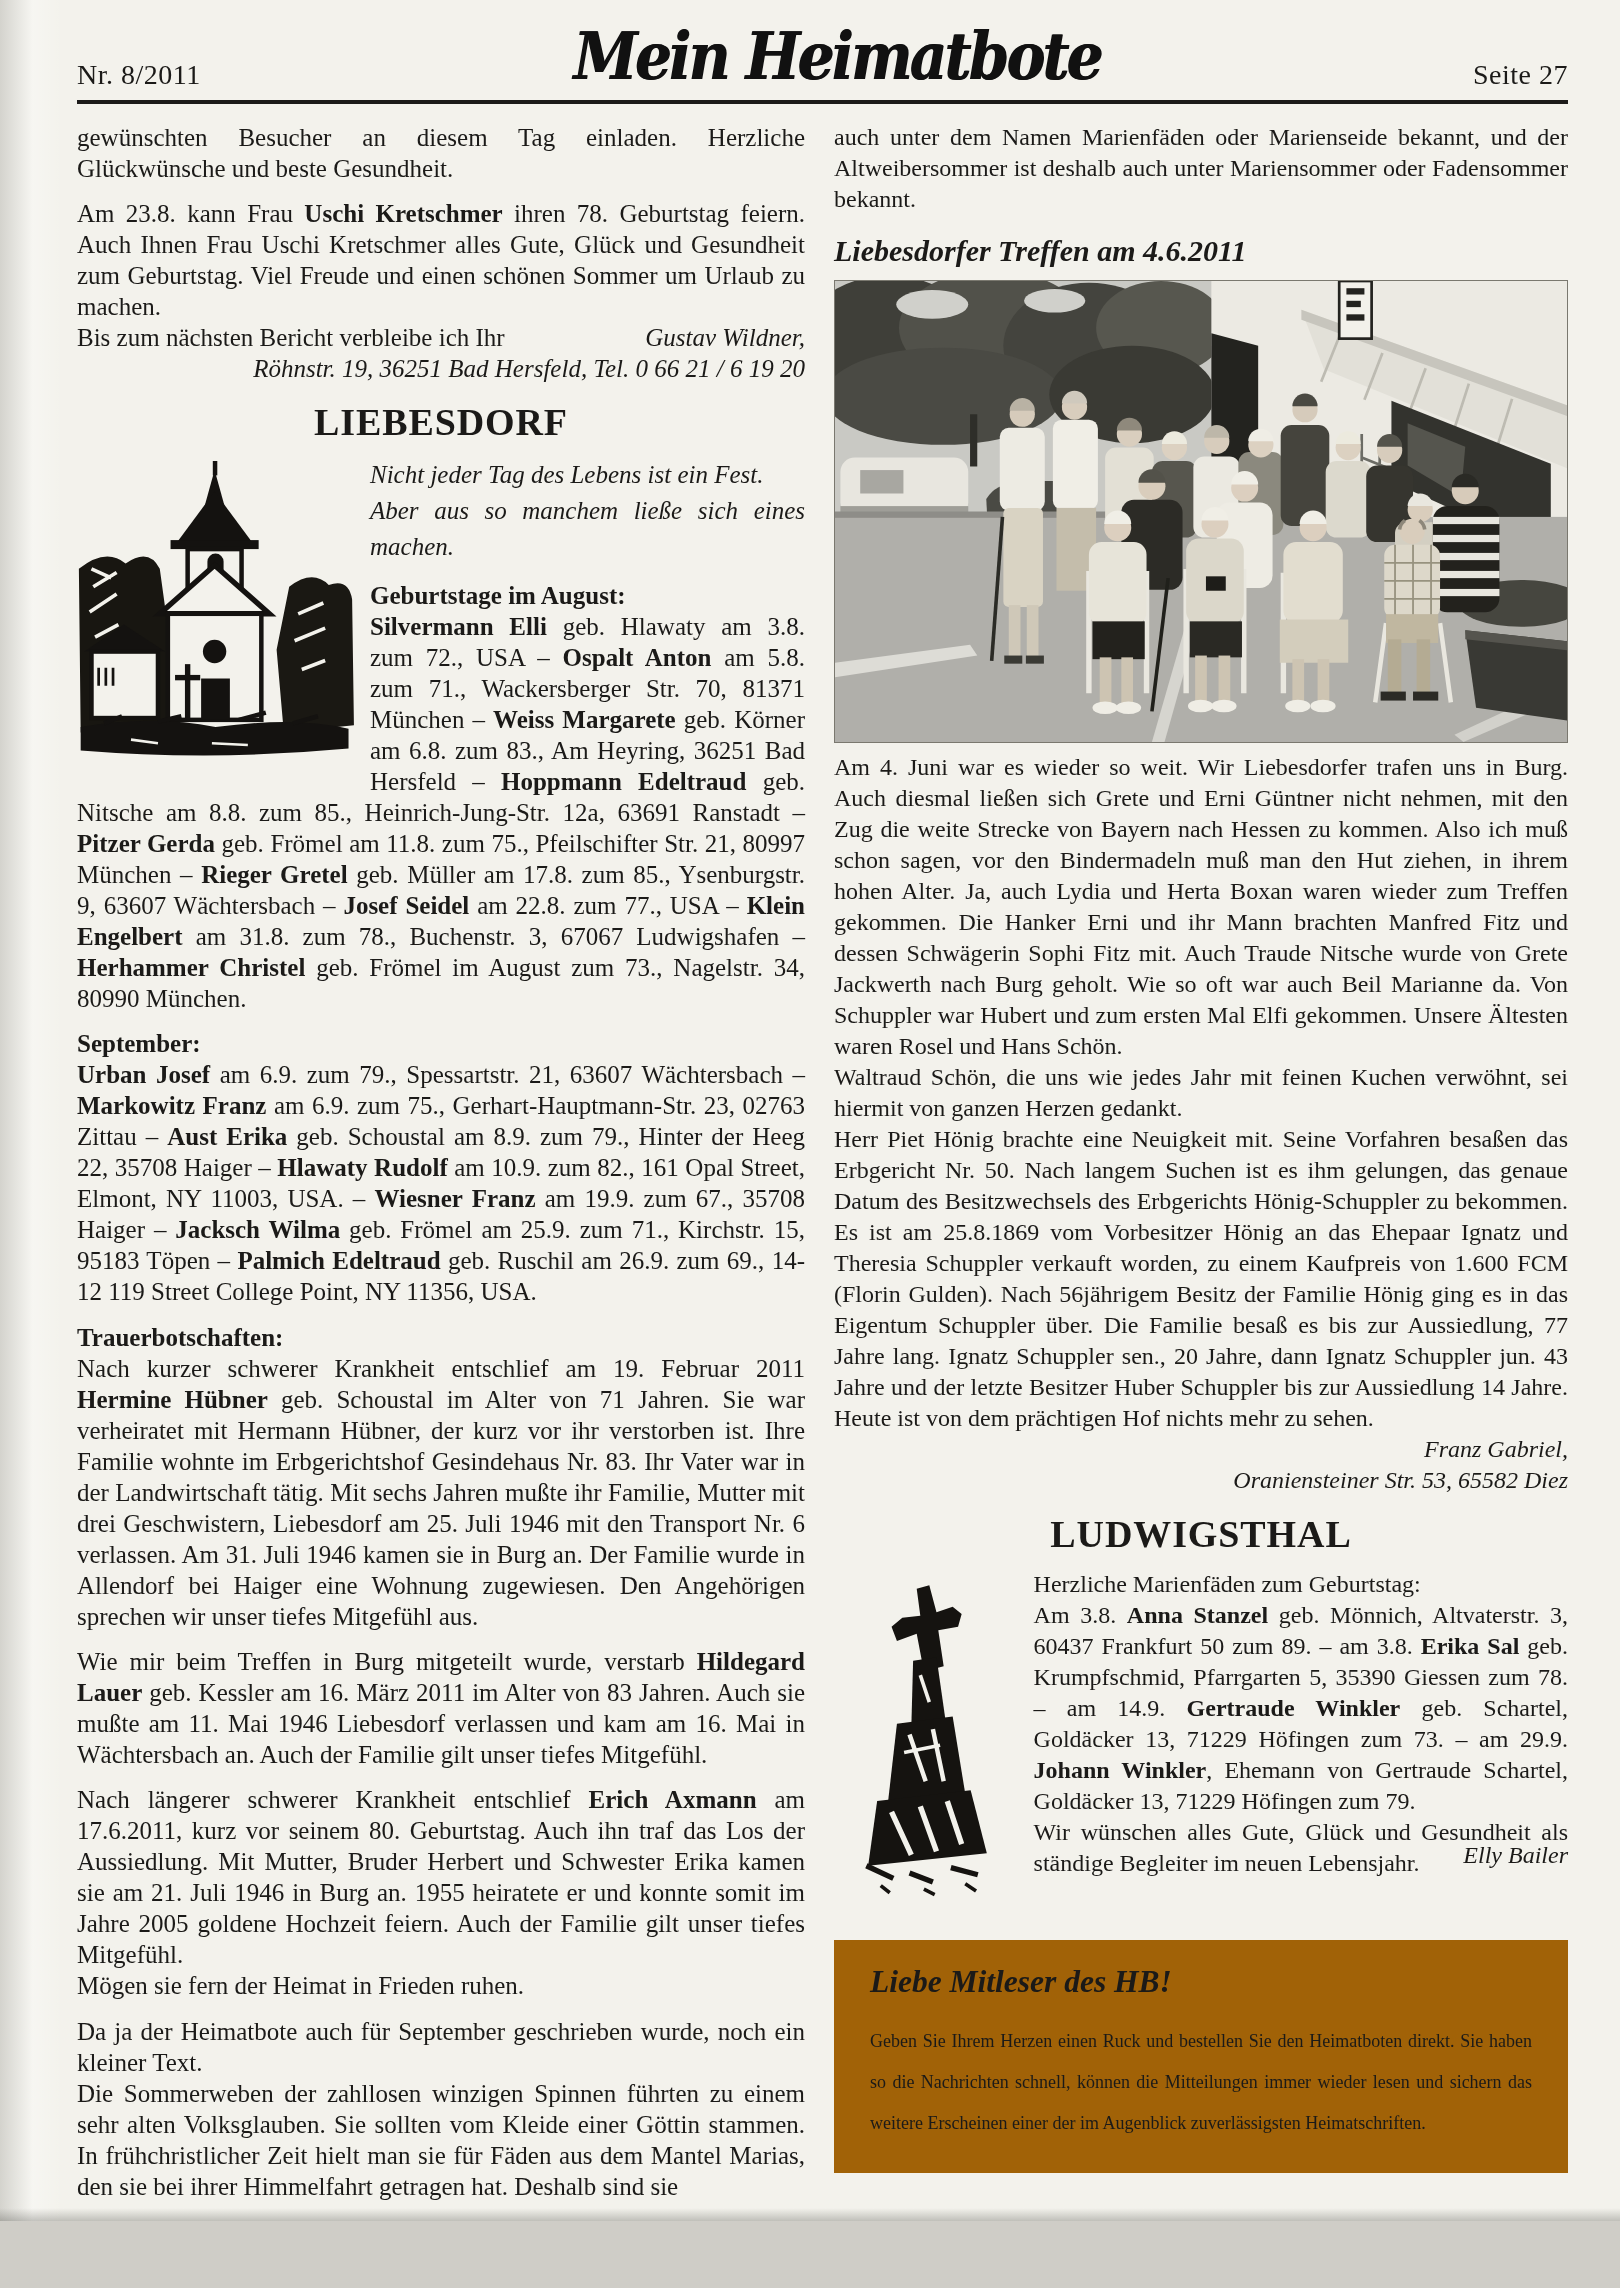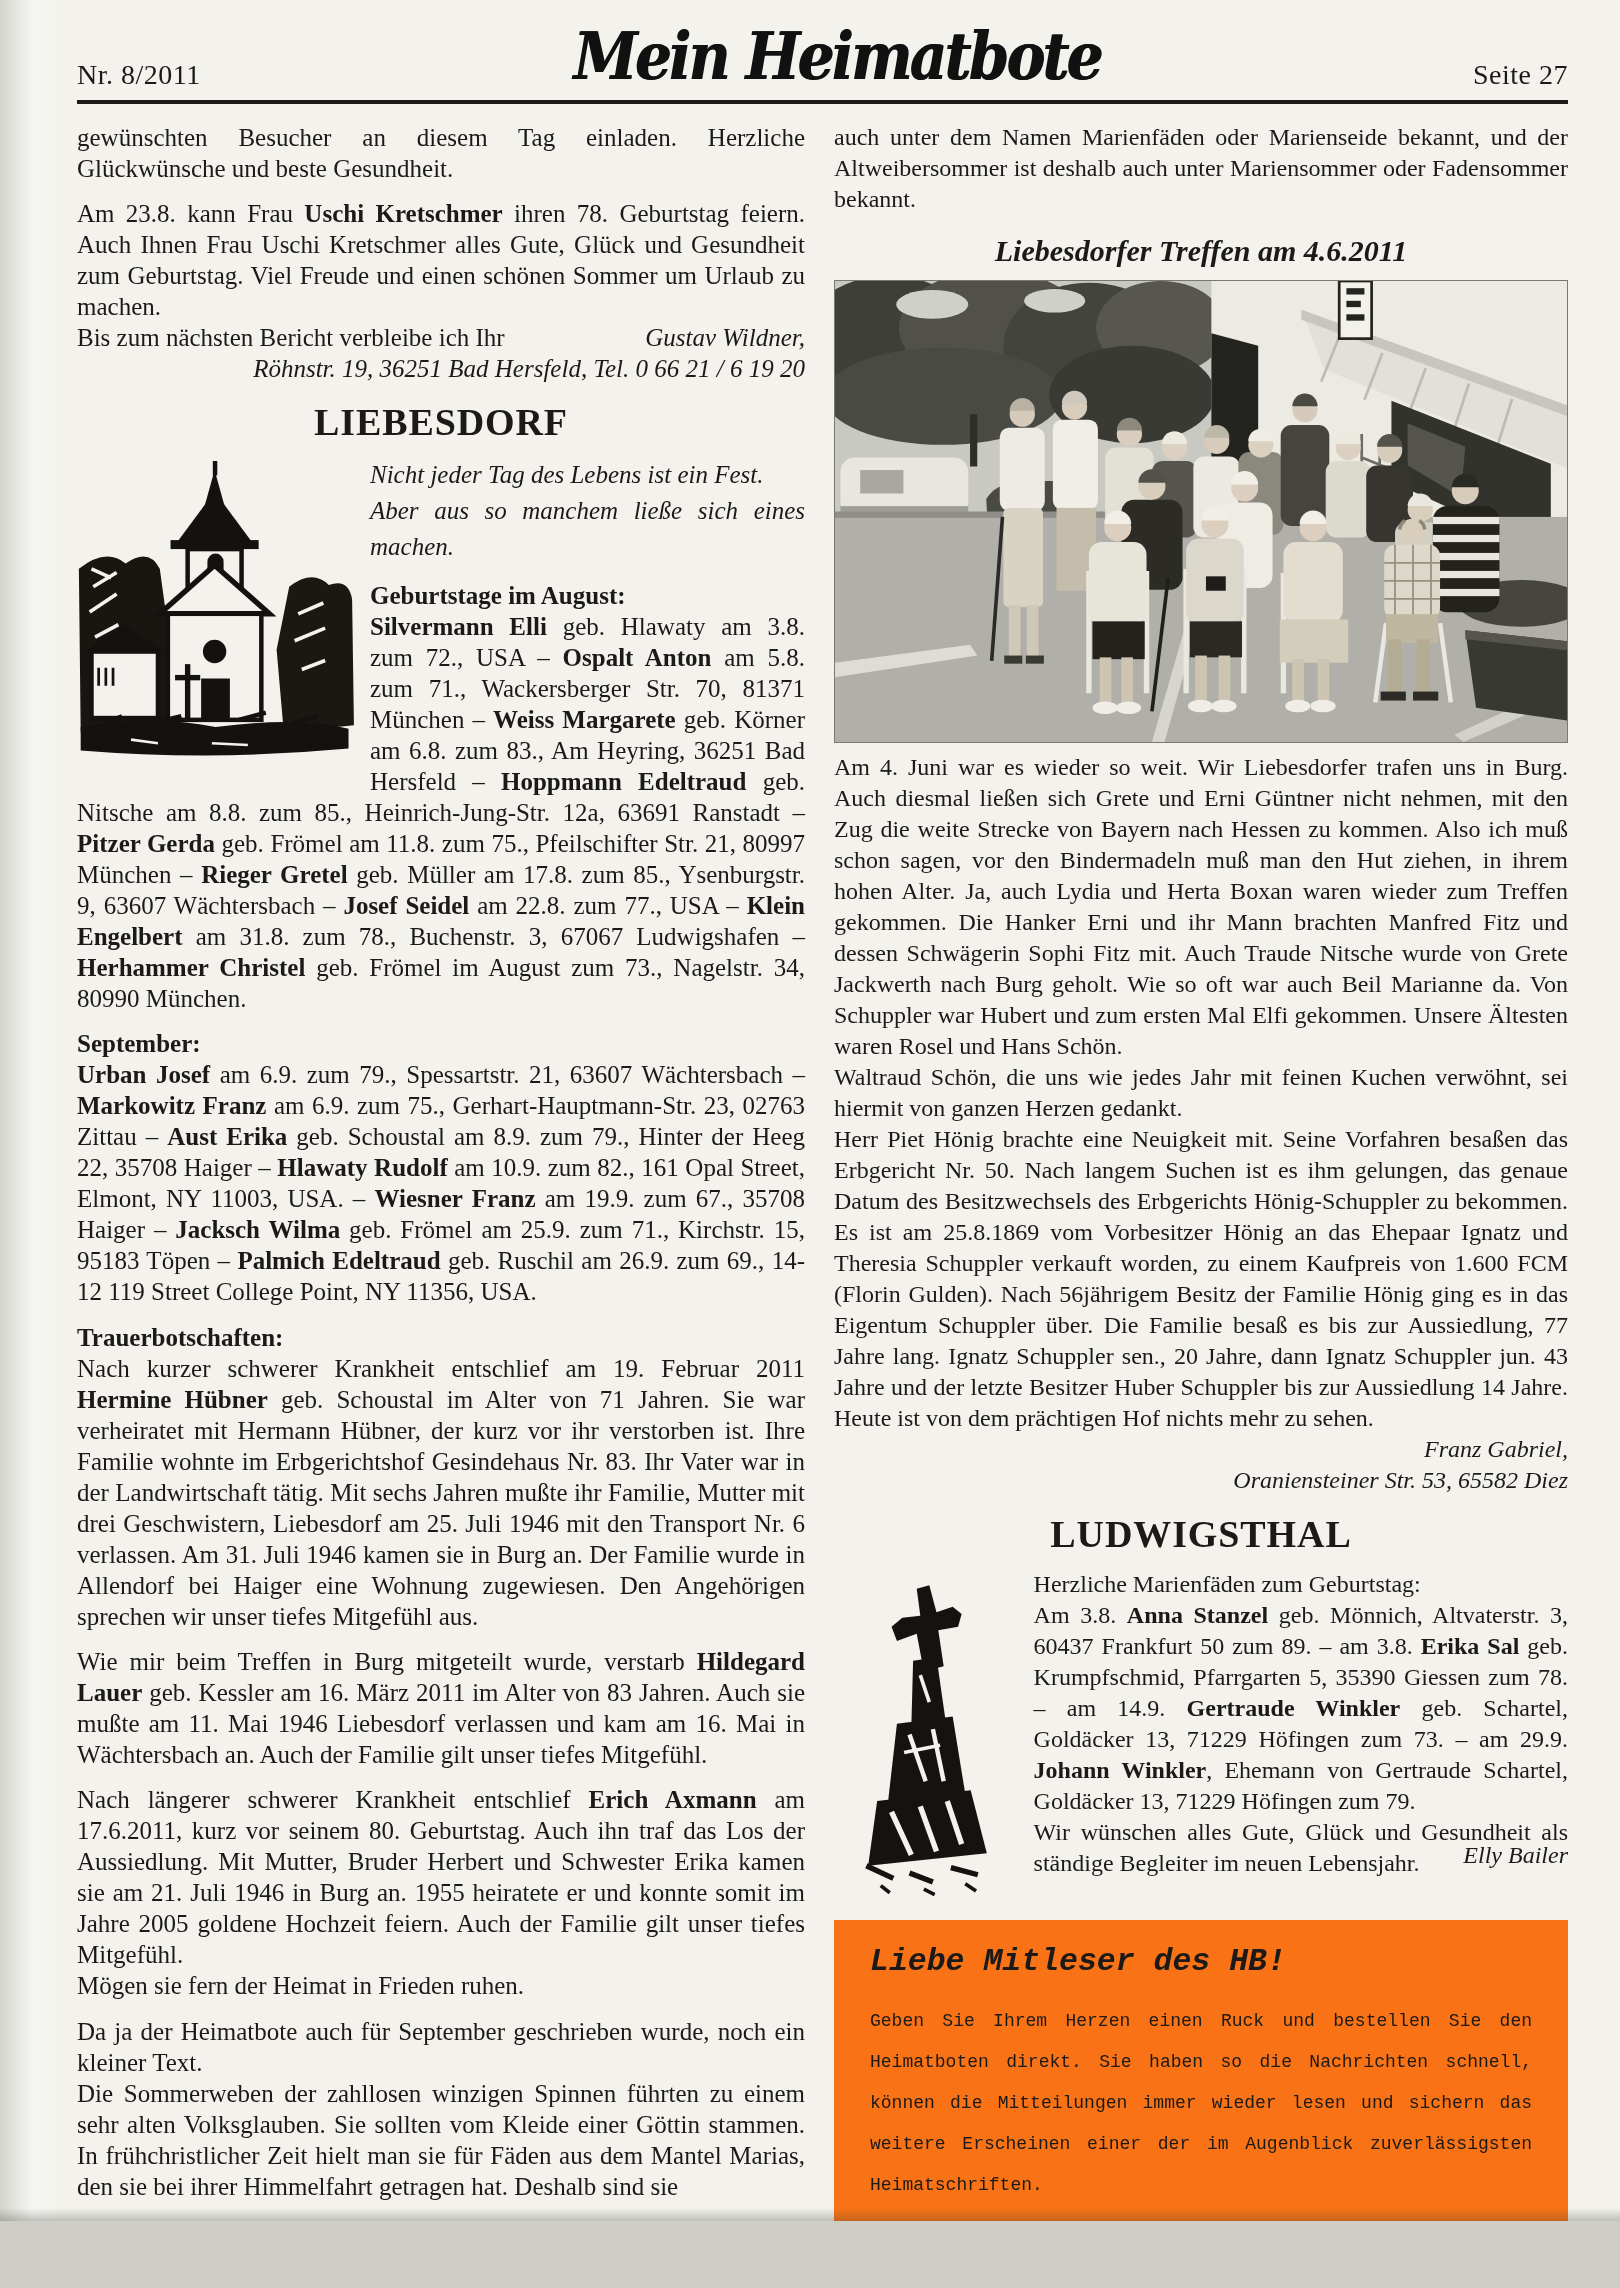--- a/index.html
+++ b/index.html
@@ -37,27 +37,27 @@
   .right-it{text-align:right;font-style:italic;}
   .sec-title{
     text-align:center;font-weight:bold;font-size:38px;letter-spacing:0.9px;
     margin:21px 0 18px;line-height:34px;
   }
   .sub-head{font-weight:bold;}
   .epigraph{font-style:italic;line-height:36px;margin-bottom:14.4px;}
   .church-float{float:left;width:277px;height:302px;margin:3.6px 16px 5.4px 0;}
   .monument-float{float:left;width:178px;height:326px;margin:7.2px 21.6px 3.6px 0;}
   .photo-heading{
-    text-align:center;font-weight:bold;font-style:italic;font-size:30px;
+    font-weight:bold;font-style:italic;font-size:30px;
     margin:20px 0 12.6px;line-height:32px;
   }
   .photo-frame{display:block;width:732px;height:461px;border:0.9px solid #7a786f;background:#c9c9c4;}
   .elly{position:relative;}
   .elly .sig-abs{position:absolute;right:0;bottom:8px;font-style:italic;}
-  .hb-box{background:#f97316;margin-top:15px;padding:23.4px 36px 29px;font-family:Liberation Mono, monospace;}
+  .hb-box{background:#a16207;margin-top:35px;padding:23.4px 36px 29px;}
   .hb-box h3{font-style:italic;font-weight:bold;font-size:31.5px;margin:0 0 21.6px;line-height:36px;}
   .hb-box p{font-size:18px;line-height:41px;text-align:justify;}
   .clearfix::after{content:"";display:block;clear:both;}
 </style>
 </head>
 <body>
 
 <div class="page">
 
   <div class="header">

